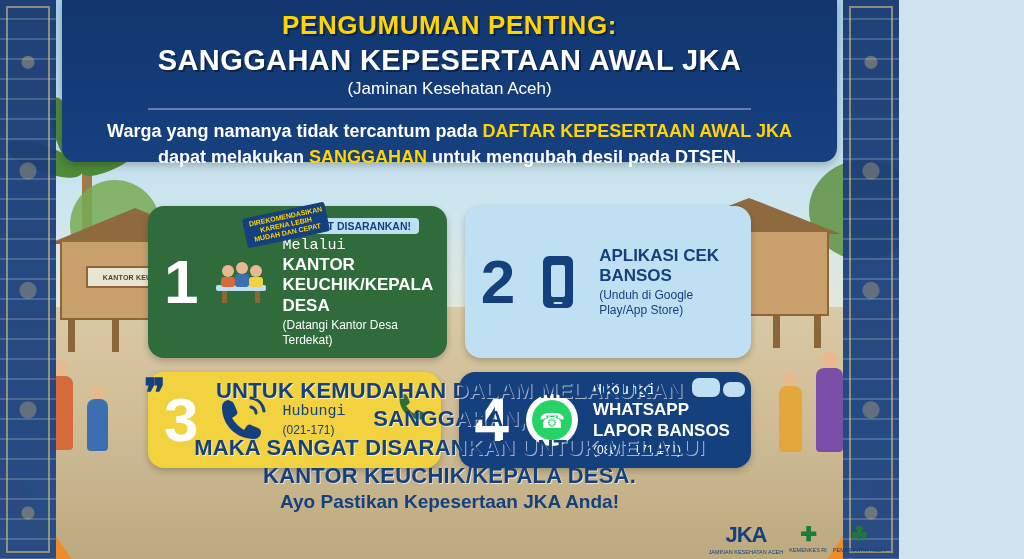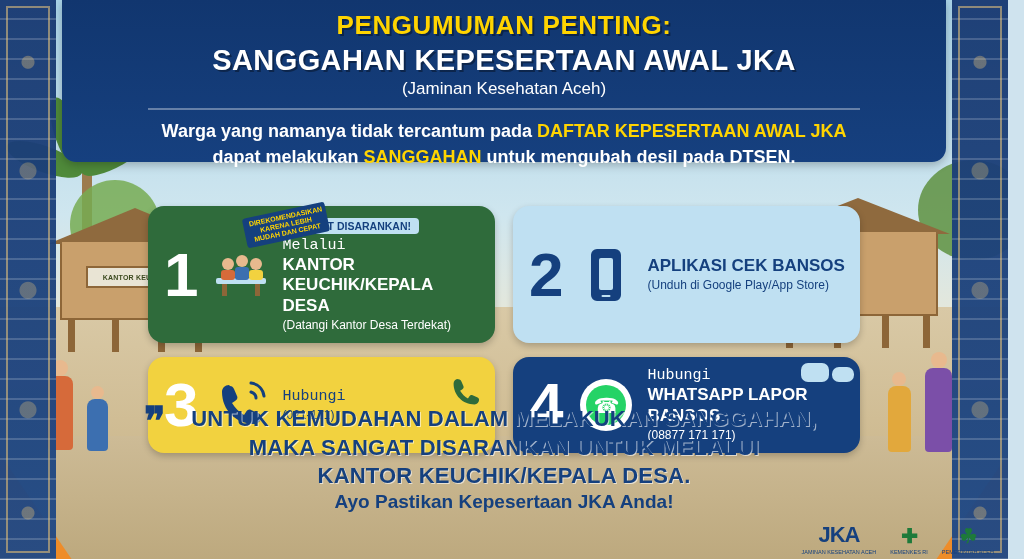--- a/index.html
+++ b/index.html
@@ -4,21 +4,21 @@
 <style>
   * { box-sizing: border-box; margin: 0; padding: 0; }
   body {
     width: 1024px; height: 559px;
     font-family: "Liberation Sans", sans-serif;
     overflow: hidden;
     background: #cfe3ee;
   }
   .poster {
     position: relative;
-    width: 1008px; height: 559px;
+    width: 899px; height: 559px;
     overflow: hidden;
     background: linear-gradient(180deg, #bcd9ea 0%, #cfe3e5 38%, #e7dcc8 60%, #d8c7a8 100%);
   }
 
   
   .bg-sky { position:absolute; inset:0 0 45% 0; background: linear-gradient(180deg,#a9d3e8 0%, #cfe6ef 70%, #e3e7dc 100%); }
   .bg-ground { position:absolute; left:0; right:0; bottom:0; height:45%; background: linear-gradient(180deg,#d9c9a6 0%, #cdb98f 60%, #c3ad80 100%); }
   .bg-road { position:absolute; left:0; right:0; bottom:0; height:22%; background: linear-gradient(180deg,#cdbb96 0%, #bda97e 100%); }
   .tree { position:absolute; border-radius:50%; background:#6fa14a; opacity:.85; }
   .tree.t2 { width:90px; height:90px; left:70px; top:180px; background:#77ab52; }
@@ -164,21 +164,21 @@
   .bottom .bq {
     position:absolute; left:-6px; top:-4px; color:#15407e; font-size:40px; font-weight:bold; line-height:1;
   }
   .bottom .b1 {
     color:#15407e; font-size:22px; font-weight:bold; line-height:1.3; letter-spacing:.2px;
     text-shadow: 1px 1px 0 rgba(255,255,255,.6);
   }
   .bottom .b2 { color:#15407e; font-size:19px; margin-top:0; font-weight:bold; }
 
   
-  .logos { position:absolute; right:14px; bottom:4px; display:flex; align-items:flex-end; gap:14px; }
+  .logos { position:absolute; right:14px; bottom:4px; display:flex; gap:6px; }
   .logo { text-align:center; color:#15407e; }
   .logo .mark { font-size:22px; font-weight:bold; letter-spacing:-1px; color:#15407e; }
   .logo .cap { font-size:5.5px; margin-top:1px; color:#15407e; }
   .logo.kem .mark { color:#1d7a3a; font-size:20px; }
   .logo.aceh .mark { color:#1d7a3a; font-size:20px; }
 </style>
 </head>
 <body>
 
 <div class="poster">

